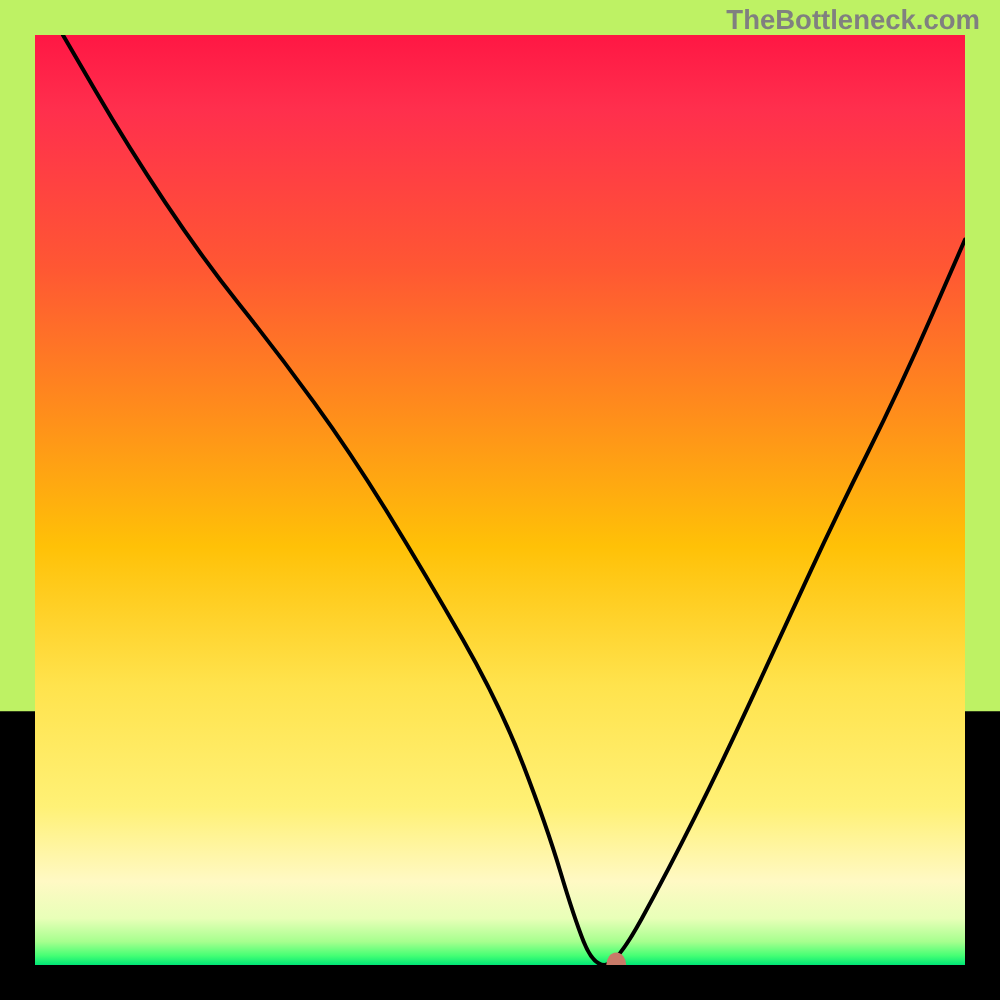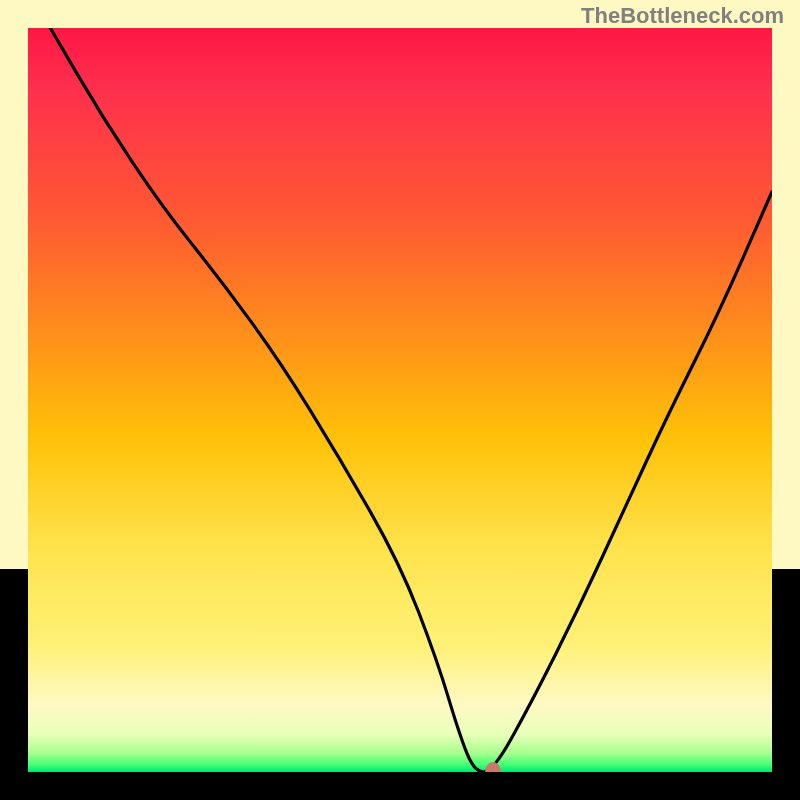--- a/index.html
+++ b/index.html
@@ -11,21 +11,21 @@
     overflow: hidden;
     position: relative;
     font-family: Arial, sans-serif;
   }
   .outer {
     position: absolute;
     top: 0;
     left: 0;
     width: 800px;
     height: 569px;
-    background: #fef9c3;
+    background: #bef264;
   }
   .watermark {
     position: absolute;
     top: 3px;
     right: 16px;
     color: #808080;
     font-size: 22px;
     font-weight: bold;
     z-index: 10;
   }

